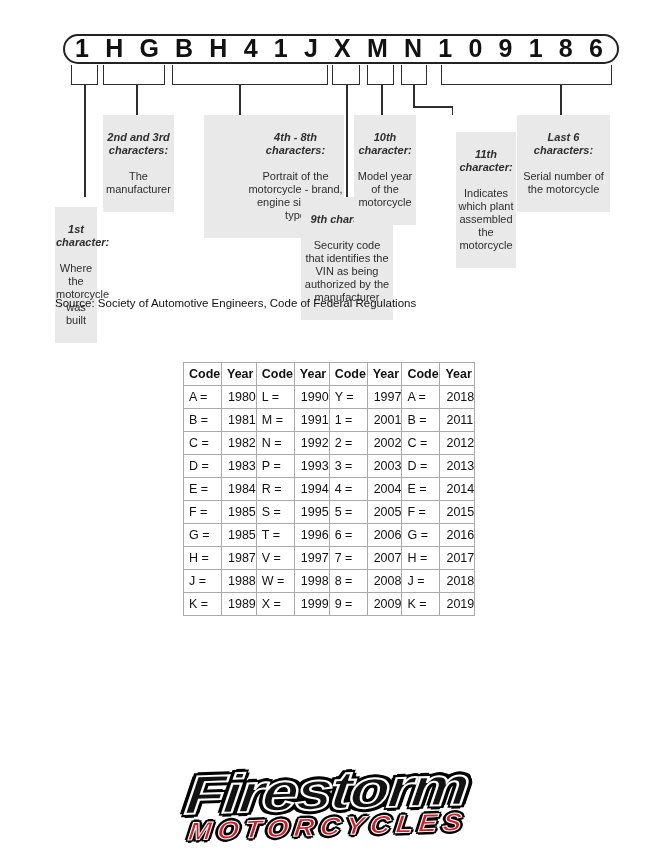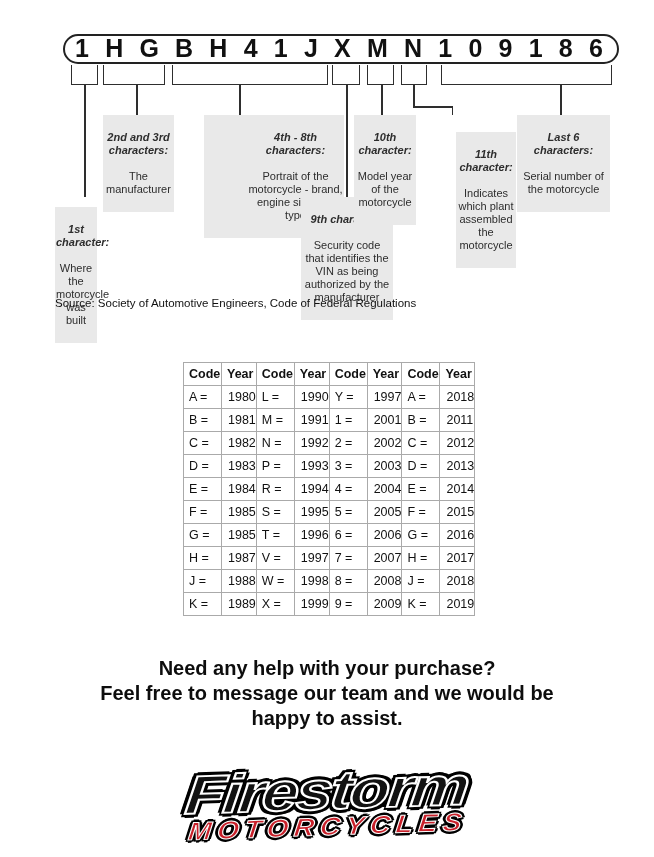--- a/index.html
+++ b/index.html
@@ -294,22 +294,19 @@
         <td>X =</td>
         <td class="year-cell">1999</td>
         <td>9 =</td>
         <td class="year-cell">2009</td>
         <td>K =</td>
         <td class="year-cell">2019</td>
       </tr>
     </tbody>
   </table>
 
-  <div class="help">Need any help with your purchase?
-Feel free to message our team and we would be
-happy to assist.</div>
 
   <div class="logo">
     <div class="logo-top">Firestorm</div>
     <div class="logo-bottom">MOTORCYCLES</div>
   </div>
 
 </div>
 
 </body></html>

